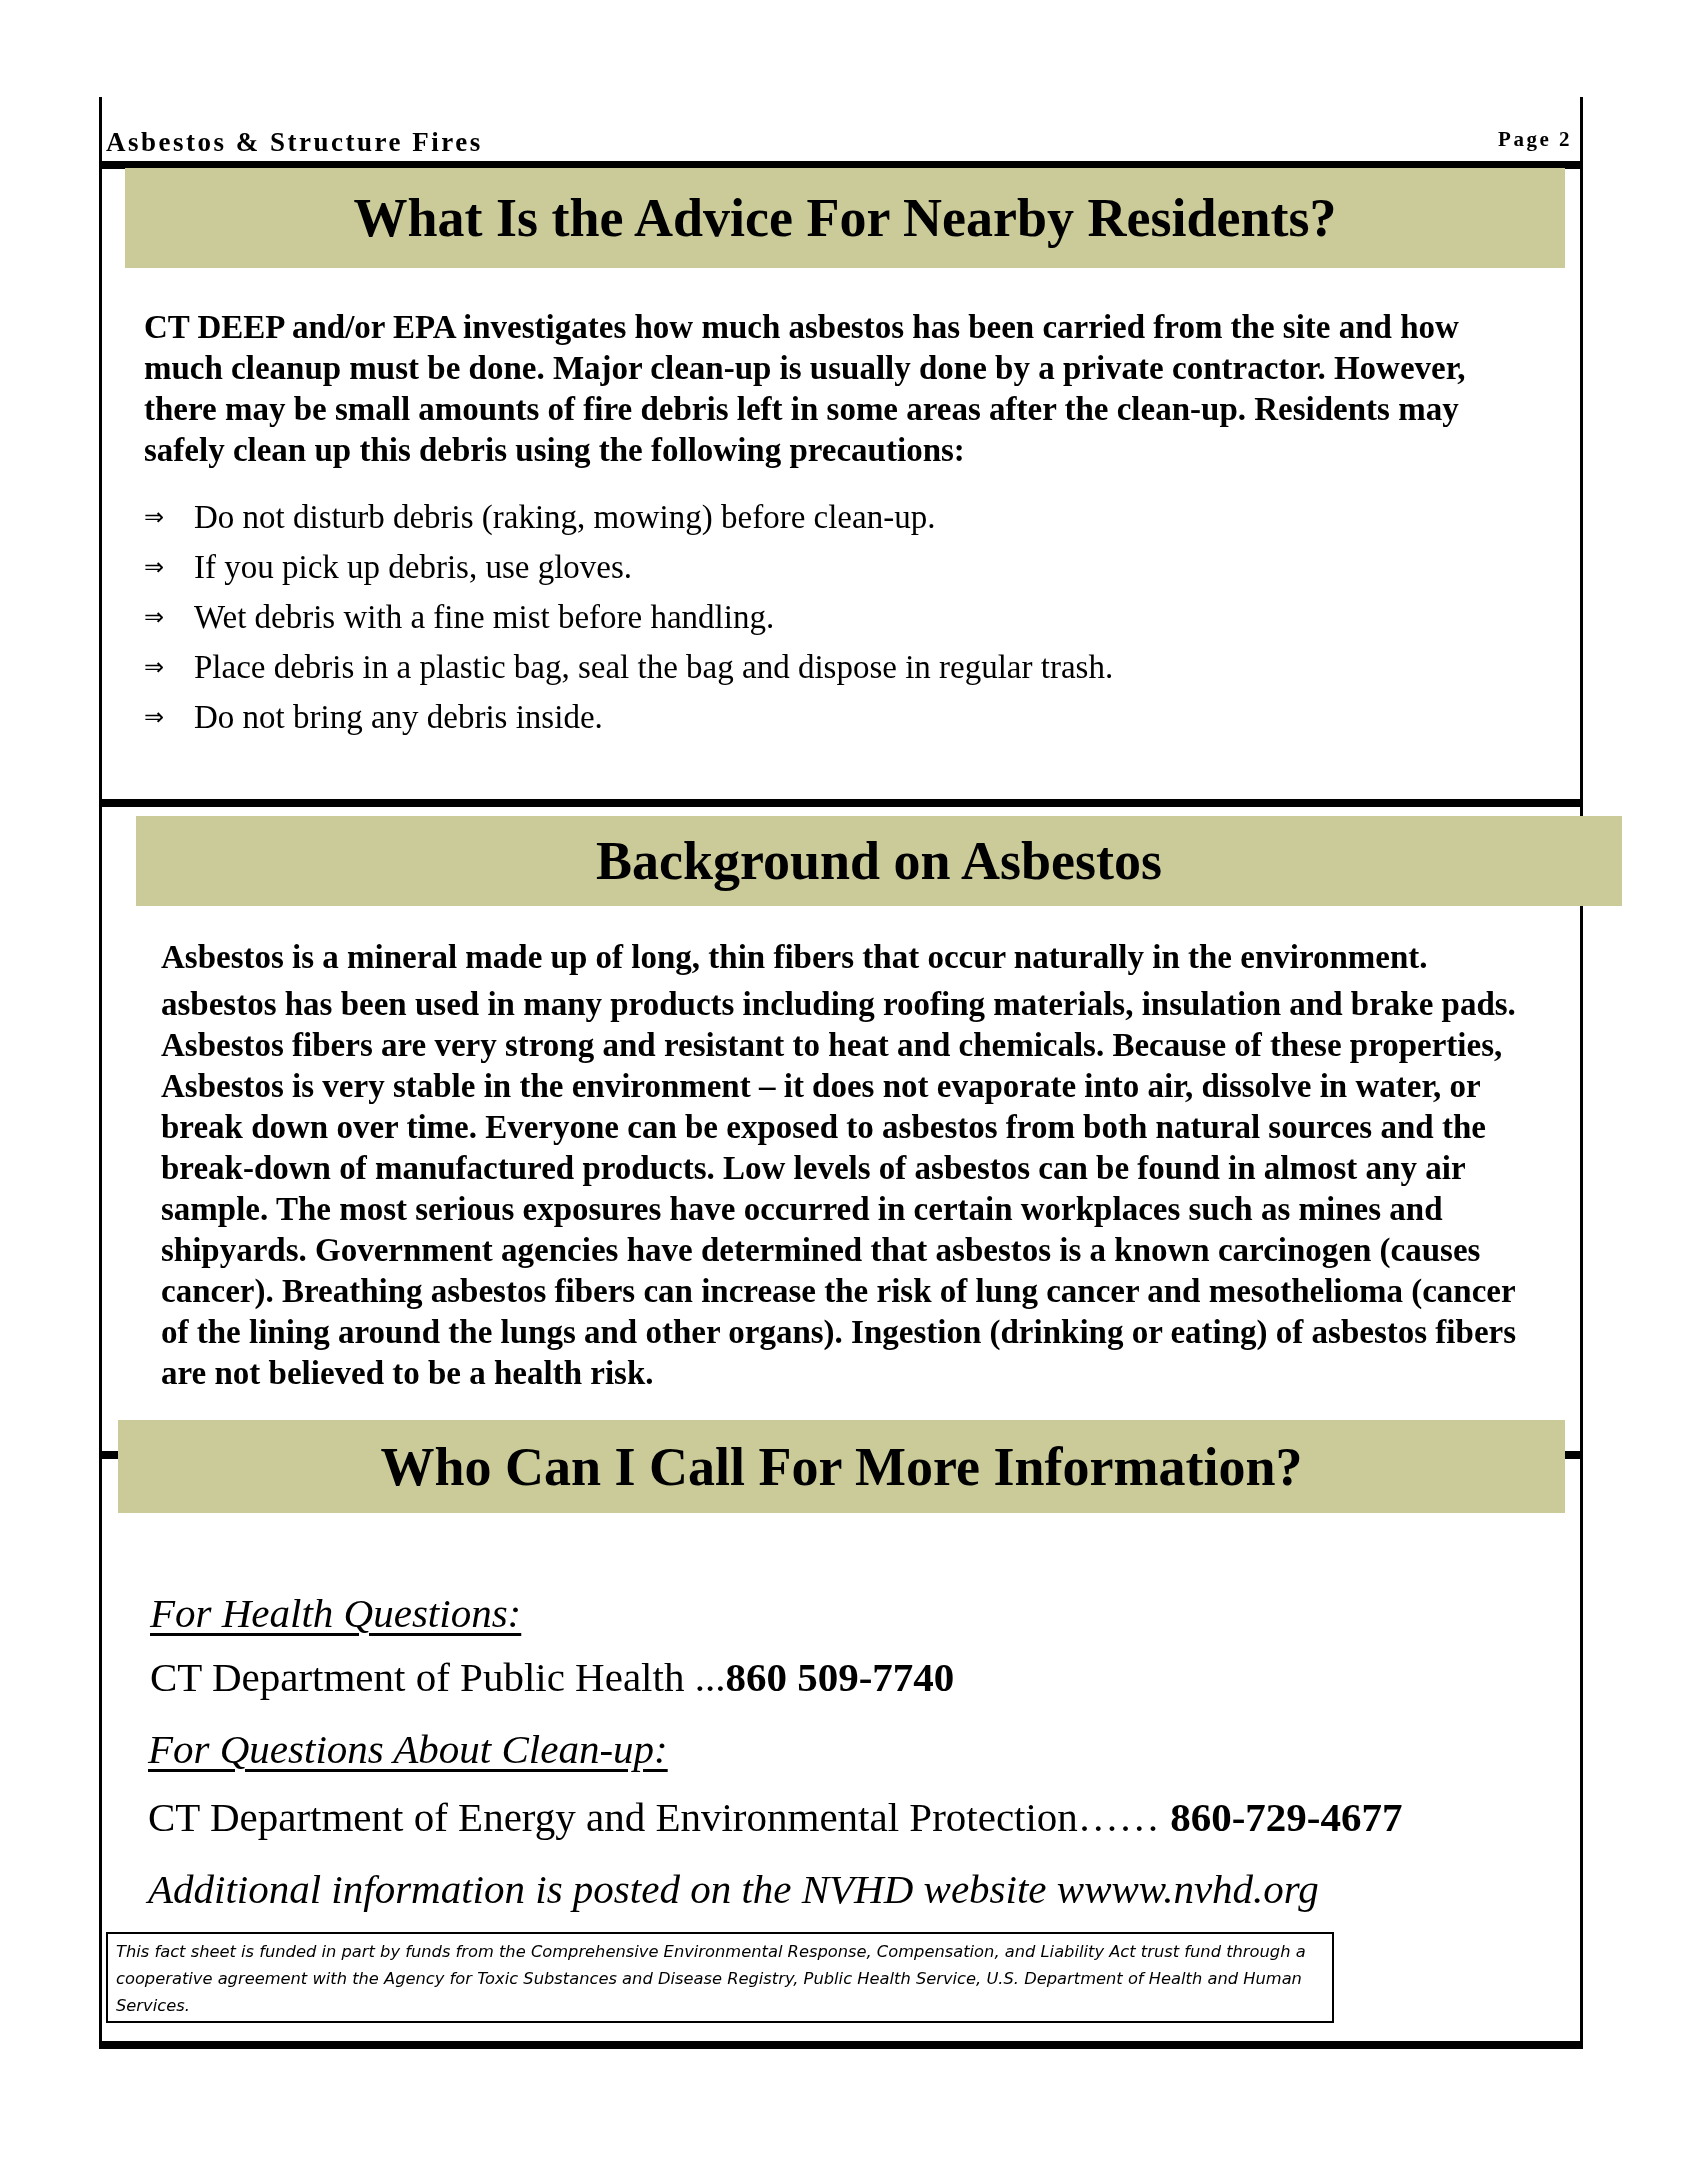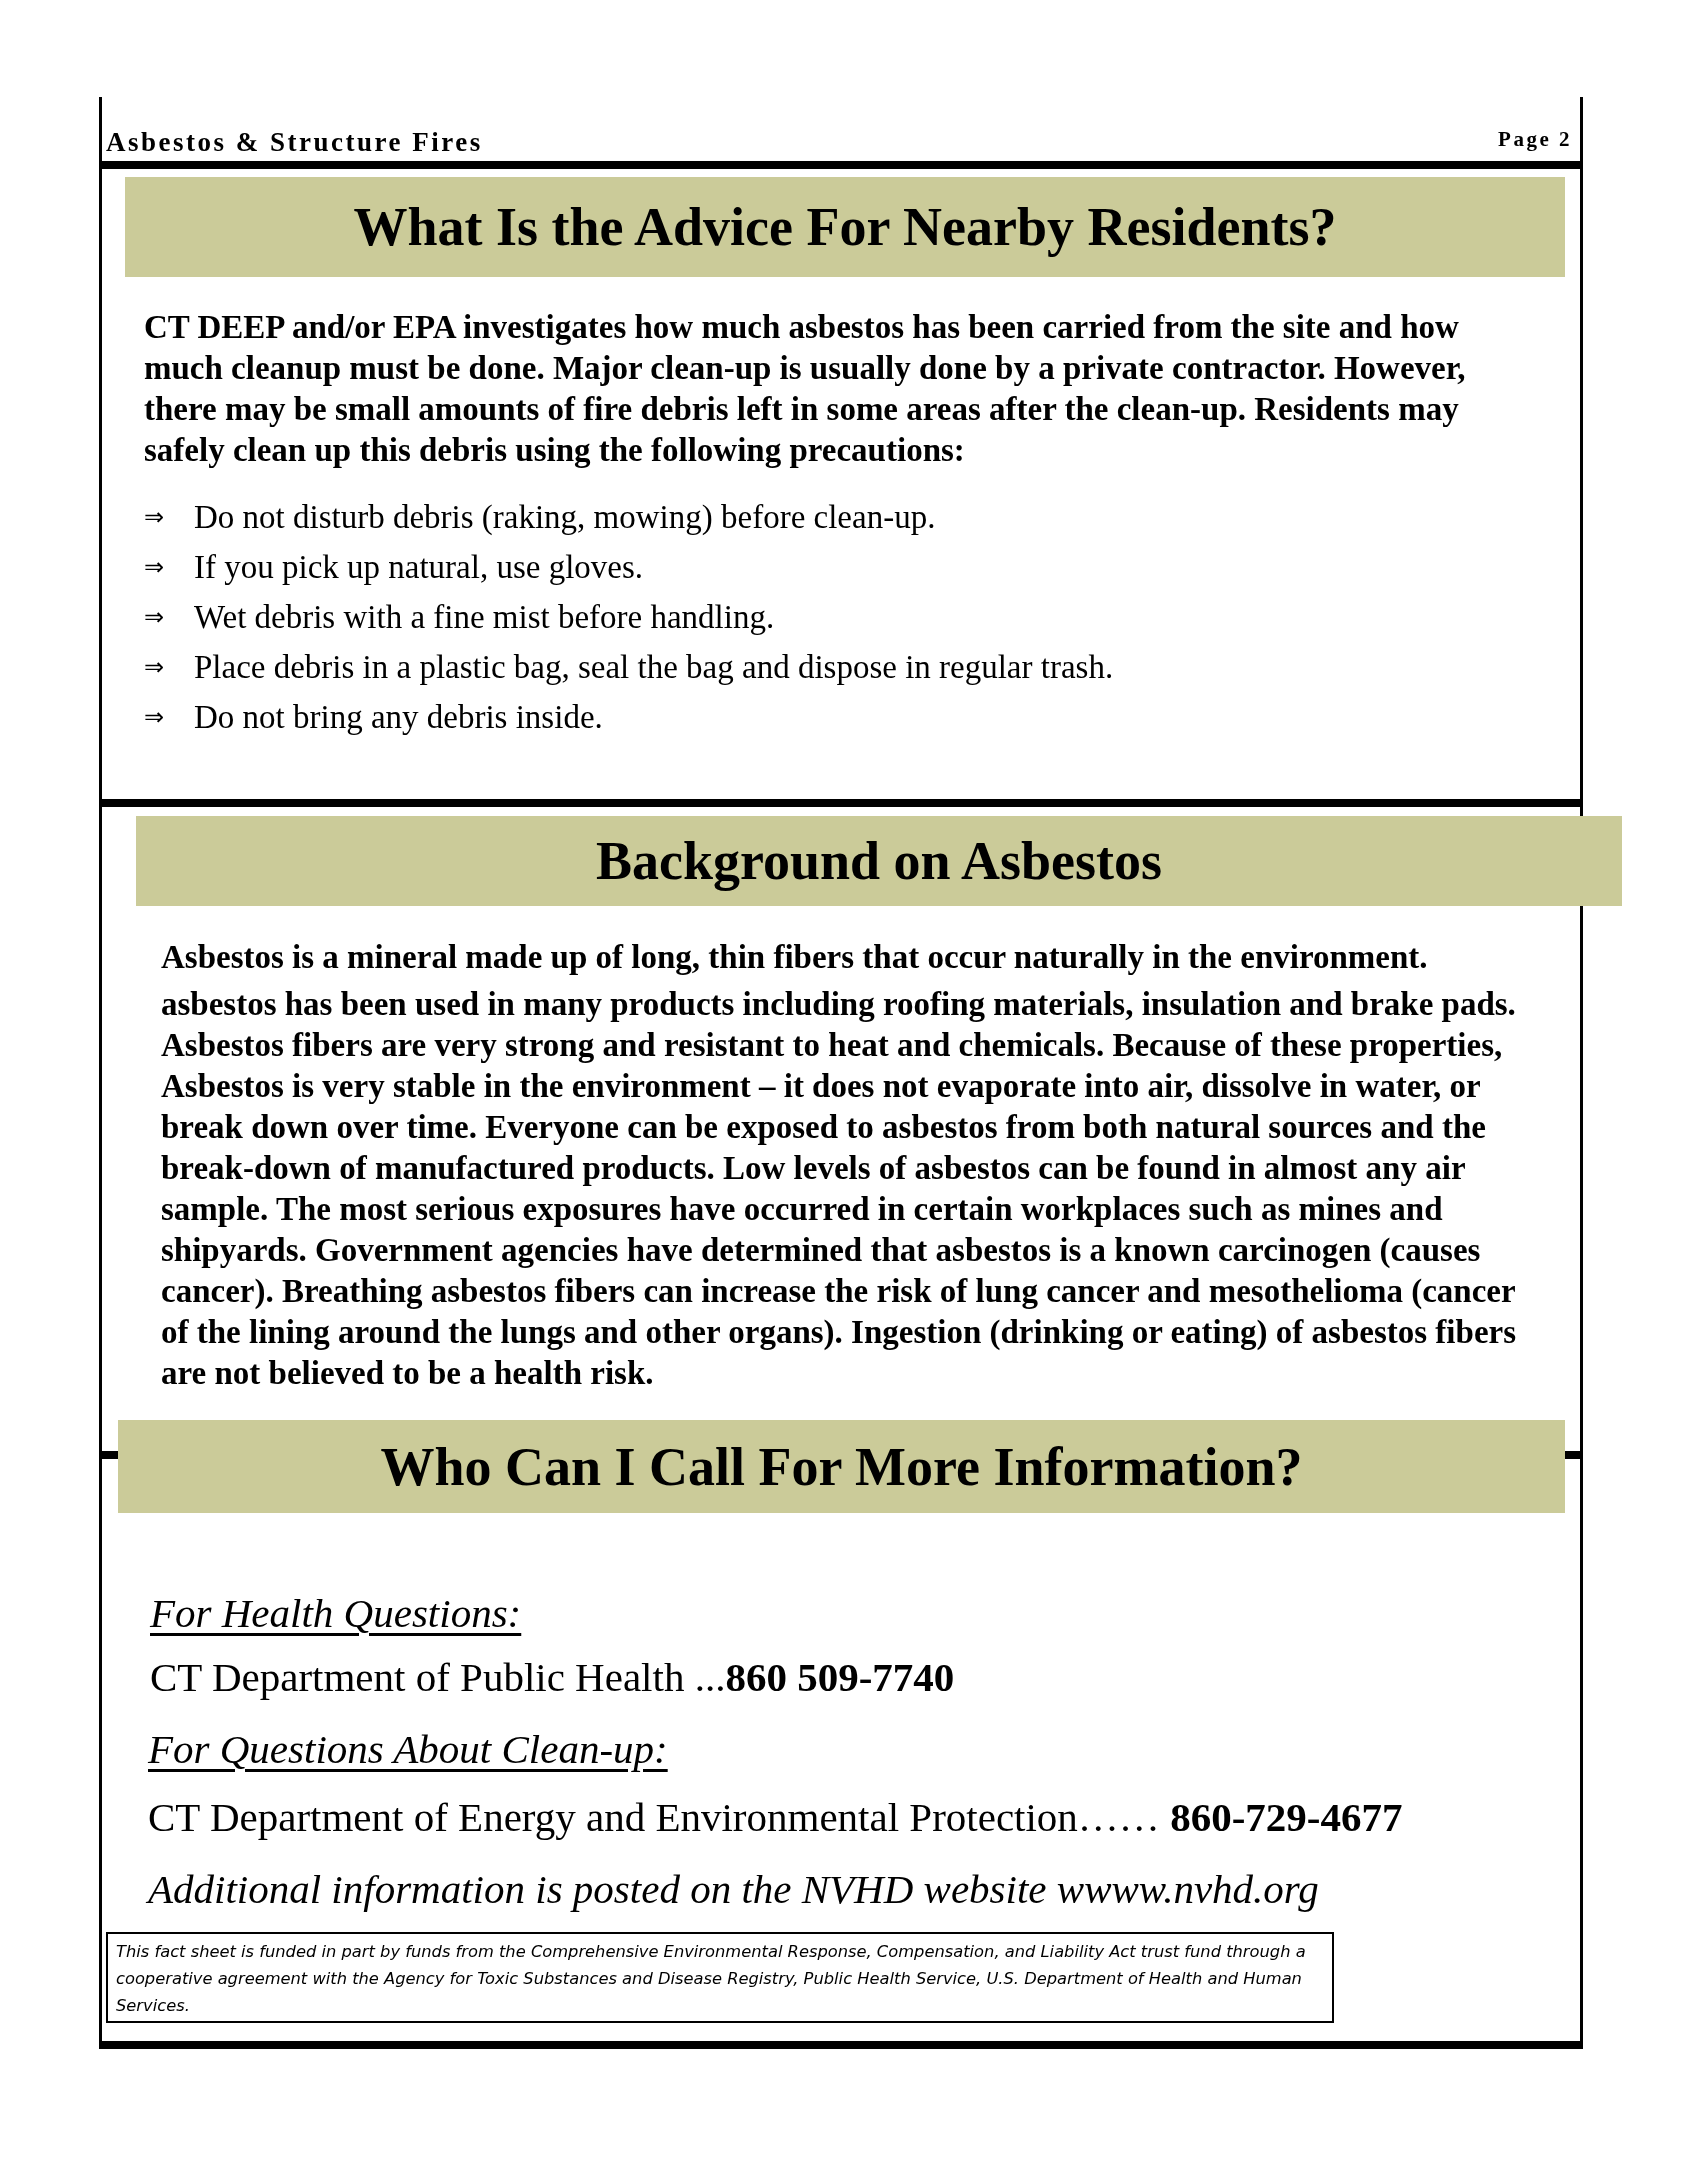--- a/index.html
+++ b/index.html
@@ -29,39 +29,39 @@
 <body>
 
 <div class="frame-left"></div>
 <div class="frame-right"></div>
 
 <div class="running-head">Asbestos &amp; Structure Fires</div>
 <div class="page-num">Page 2</div>
 
 <div class="rule" style="top:161px;"></div>
 
-<div class="banner" style="left:125px; top:177px; width:1440px; height:100px;">
+<div class="banner" style="left:125px; top:168px; width:1440px; height:100px;">
   <span>What Is the Advice For Nearby Residents?</span>
 </div>
 
 <div class="para" style="left:144px; top:307px;">
   <div>CT DEEP and/or EPA investigates how much asbestos has been carried from the site and how</div>
   <div>much cleanup must be done.  Major clean-up is usually done by a private contractor. However,</div>
   <div>there may be small amounts of fire debris left in some areas after the clean-up.  Residents may</div>
   <div>safely clean up this debris using the following precautions:</div>
 </div>
 
 <ul class="bullets">
   <li>
       <span class="arrow">⇒</span>
       <span>Do not disturb debris (raking, mowing) before clean-up.</span>
     </li>
   <li>
       <span class="arrow">⇒</span>
-      <span>If you pick up natural, use gloves.</span>
+      <span>If you pick up debris, use gloves.</span>
     </li>
   <li>
       <span class="arrow">⇒</span>
       <span>Wet debris with a fine mist before handling.</span>
     </li>
   <li>
       <span class="arrow">⇒</span>
       <span>Place debris in a plastic bag, seal the bag and dispose in regular trash.</span>
     </li>
   <li>

